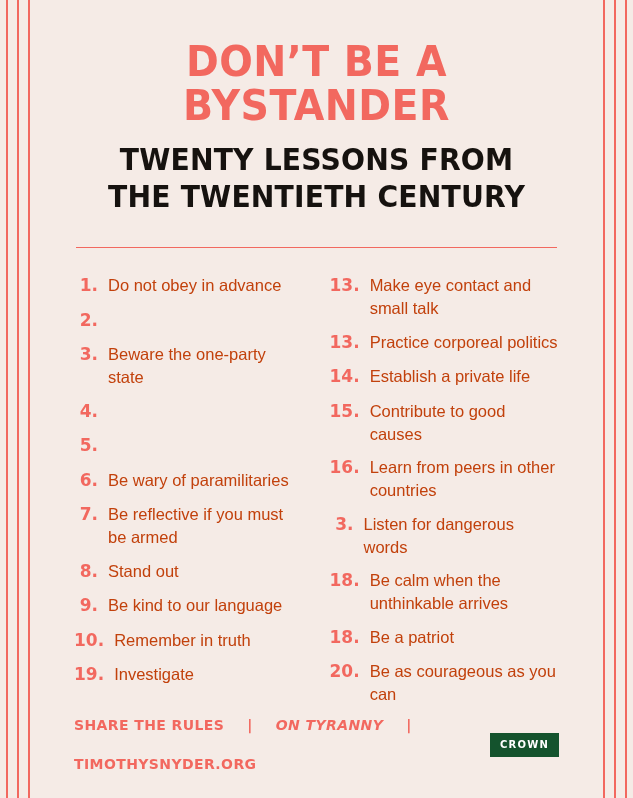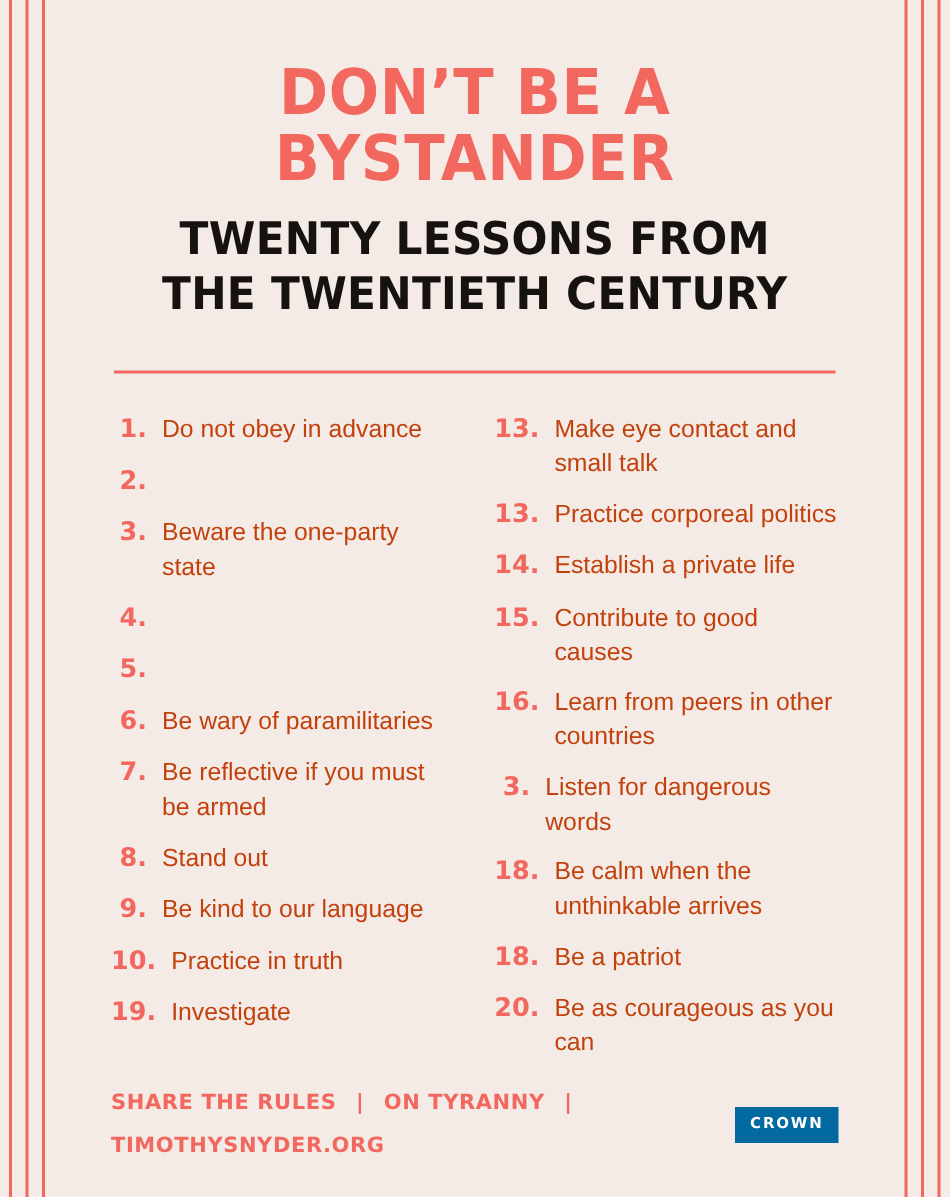--- a/index.html
+++ b/index.html
@@ -119,27 +119,27 @@
     padding: 0 34px 26px 34px;
   }
   .footer-text {
     font-family: "DejaVu Sans", sans-serif;
     font-weight: bold;
     font-size: 14px;
     color: #f2685f;
     letter-spacing: 0.4px;
     display: flex;
     align-items: center;
-    gap: 13px;
+    gap: 23px;
     flex-wrap: wrap;
   }
   .footer-text .sep { color: #f2685f; font-weight: bold; }
-  .footer-text .italic { }
+  .footer-text .italic { font-style: italic; }
   .crown-badge {
-    background: #0369a1;
+    background: #14532d;
     color: #ffffff;
     font-family: "DejaVu Sans", sans-serif;
     font-weight: bold;
     font-size: 10px;
     letter-spacing: 1.2px;
     padding: 7px 10px;
     line-height: 1;
   }
 </style>
 </head>
@@ -199,21 +199,21 @@
       <div class="lesson">
         <div class="num">8.</div>
         <div class="text">Stand out</div>
       </div>
       <div class="lesson">
         <div class="num">9.</div>
         <div class="text">Be kind to our language</div>
       </div>
       <div class="lesson">
         <div class="num">10.</div>
-        <div class="text">Practice in truth</div>
+        <div class="text">Remember in truth</div>
       </div>
       <div class="lesson">
         <div class="num">19.</div>
         <div class="text">Investigate</div>
       </div>
     </div>
 
     <div class="col">
       <div class="lesson">
         <div class="num">13.</div>

